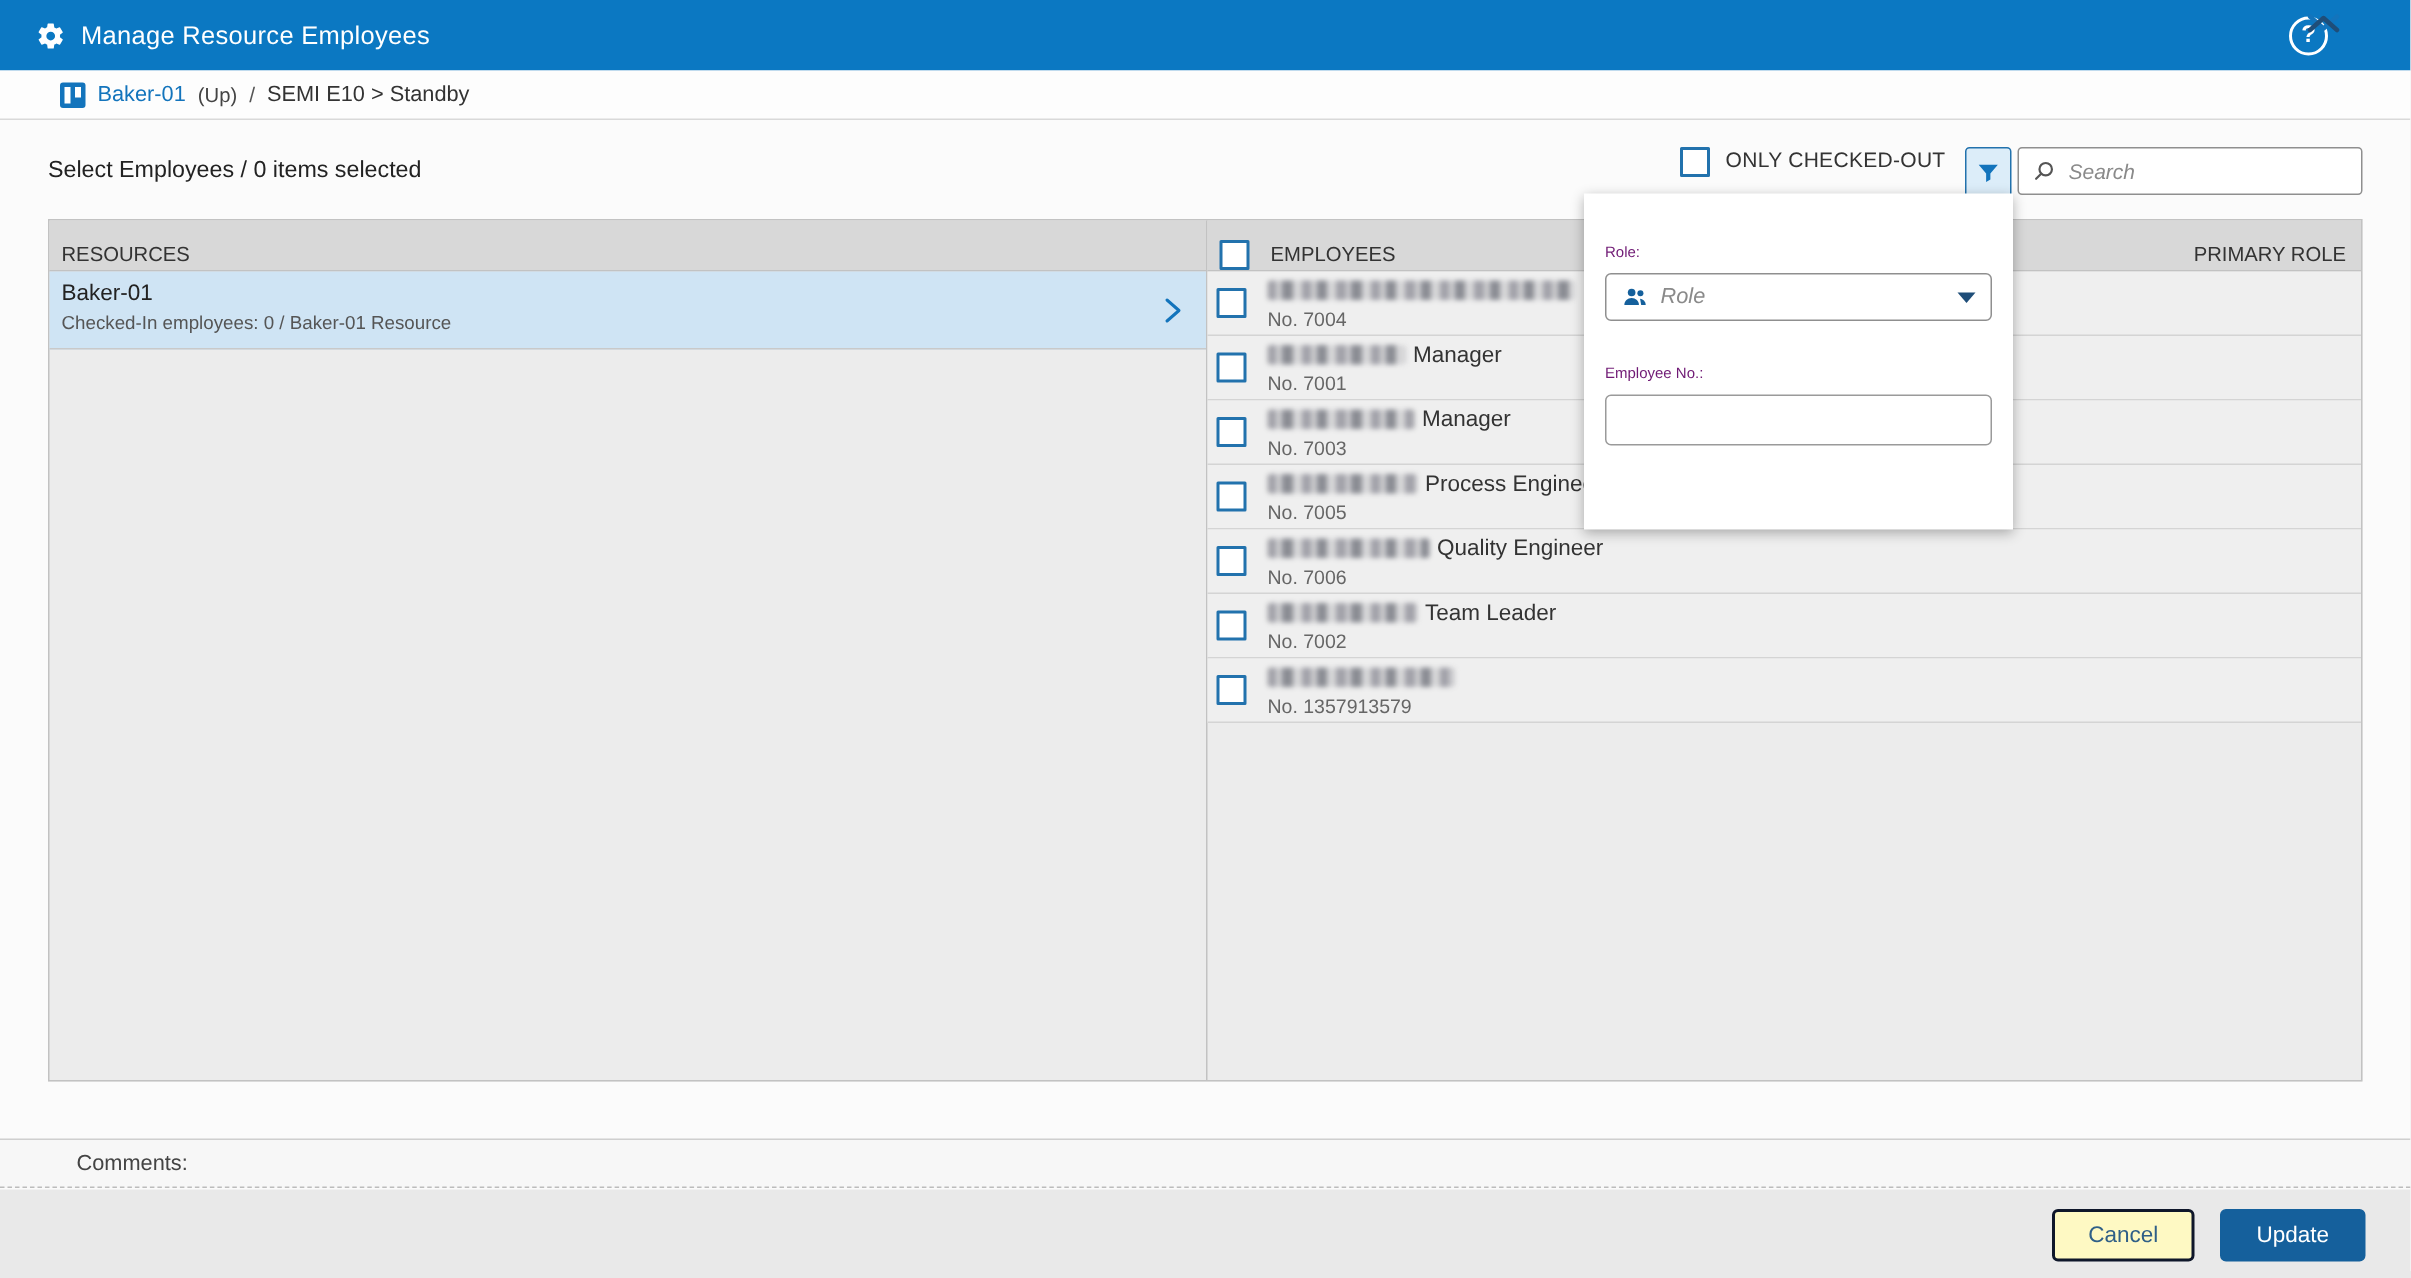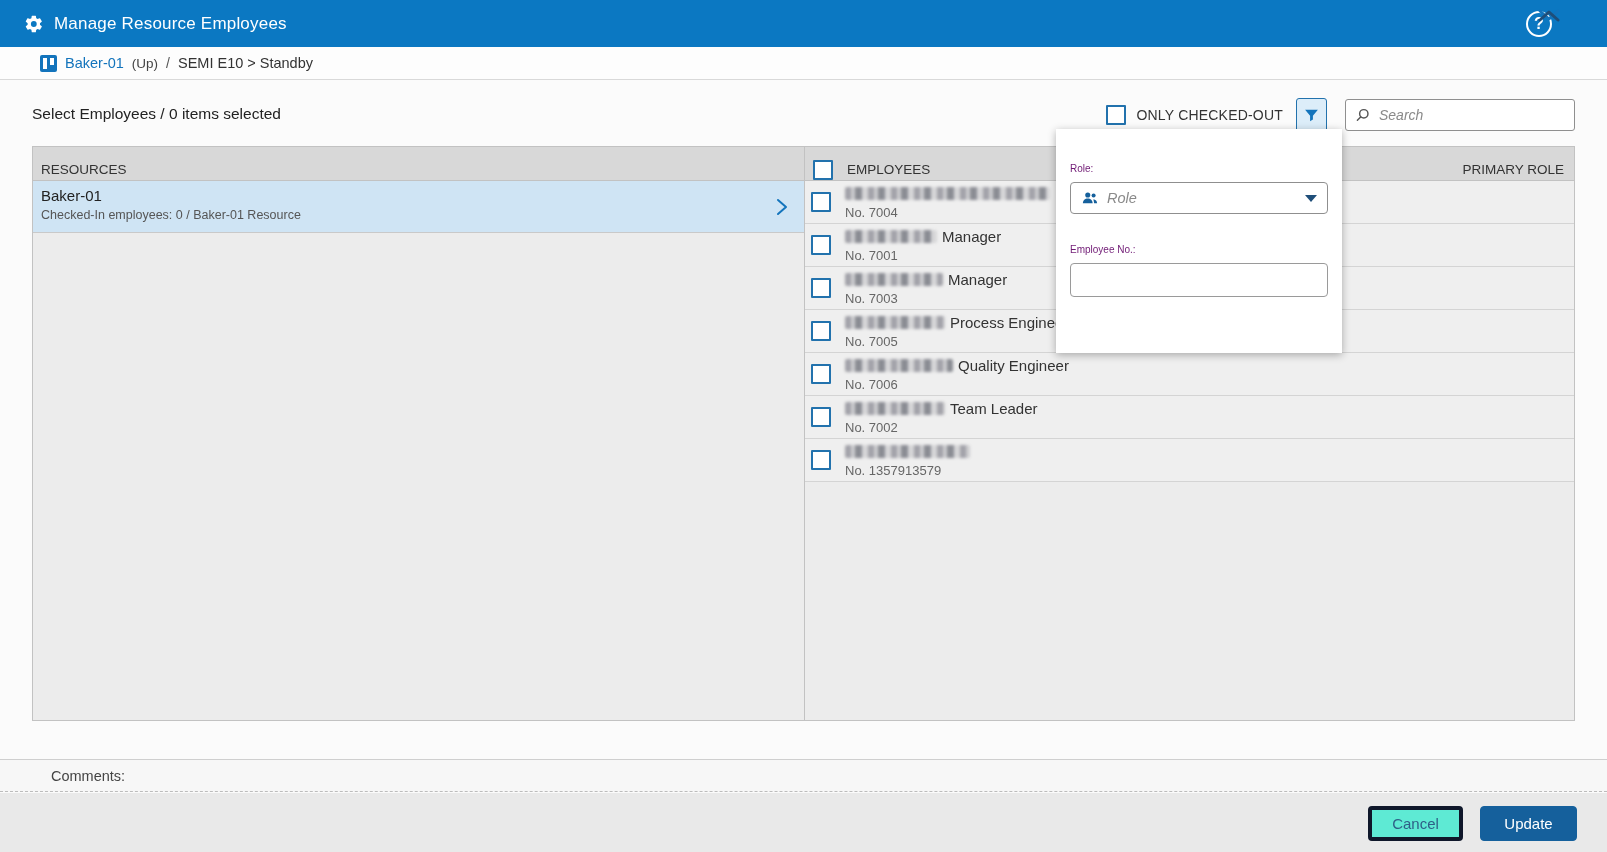--- a/index.html
+++ b/index.html
@@ -23,27 +23,27 @@
   .bc-icon { width:17px; height:17px; background:#1374bc; border-radius:2px; position:relative; flex:0 0 auto; }
   .bc-icon::before { content:""; position:absolute; left:3px; top:3px; width:4px; height:11px; background:#fff; }
   .bc-icon::after  { content:""; position:absolute; left:10px; top:3px; width:4px; height:7px; background:#fff; }
   .bc-resource { color:#1374bc; font-size:14.5px; cursor:pointer; }
   .bc-up { color:#444; font-size:13.5px; }
   .bc-sep { color:#555; font-size:14px; }
   .bc-path { color:#333; font-size:14.5px; }
   .bc-chevron { position:absolute; right:47px; top:8px; cursor:pointer; }
   
   .selection-label { position:absolute; left:32px; top:105px; font-size:15.5px; color:#222; }
-  .controls { position:absolute; top:98px; right:32px; height:34px; display:flex; align-items:center; }
+  .controls { position:absolute; top:98px; right:32px; height:34px; display:flex; align-items:flex-start; }
   .checkbox { width:20px; height:20px; background:#fff; border:2px solid #2272ad; border-radius:1px;
     display:inline-block; cursor:pointer; flex:0 0 auto; }
   .oco-label { font-size:14px; color:#333; margin-left:10px; letter-spacing:.2px; }
   .filter-btn { width:31px; height:34px; margin-left:13px; background:#dcedf9; border:1px solid #2272ad;
     border-radius:3px; display:flex; align-items:center; justify-content:center; cursor:pointer; }
-  .search-box { width:230px; height:32px; margin-left:18px; background:#fff; border:1px solid #8f8f8f;
+  .search-box { width:230px; height:32px; margin-left:4px; background:#fff; border:1px solid #8f8f8f;
     border-radius:3px; display:flex; align-items:center; padding:0 9px; }
   .search-box input { border:none; outline:none; flex:1; font-size:14px; margin-left:8px;
     font-family:inherit; background:transparent; color:#333; }
   .search-box input::placeholder { font-style:italic; color:#8a8a8a; }
   
   .table { position:absolute; left:32px; top:146px; width:1543px; height:575px;
     border:1px solid #c2c2c2; background:#ececec; display:flex; }
   .panel-left { width:772px; border-right:1px solid #c2c2c2; display:flex; flex-direction:column; }
   .panel-right { flex:1; display:flex; flex-direction:column; position:relative; }
   .col-header { height:34px; background:#d8d8d8; border-bottom:1px solid #c2c2c2;
@@ -79,21 +79,21 @@
     color:#1374bc; font-size:15px; cursor:pointer; font-family:inherit; }
   
   .comments { position:absolute; top:759px; left:0; width:1607px; height:33px; background:#f7f7f7;
     border-top:1px solid #cfcfcf; border-bottom:1px dashed #bcbcbc;
     display:flex; align-items:center; padding:0 51px; }
   .comments-label { font-size:14.5px; color:#444; }
   .comments-chevron { position:absolute; right:47px; top:9px; cursor:pointer; }
   .footer { position:absolute; top:793px; left:0; width:1607px; height:59px; background:#e9e9e9; }
   .btn { position:absolute; top:13px; height:35px; border-radius:4px; font-size:15px;
     font-family:inherit; cursor:pointer; }
-  .btn-cancel { right:144px; width:95px; background:#5eead4; border:4px solid #0f172a; color:#2f5f87; }
+  .btn-cancel { right:144px; width:95px; background:#fef9c3; border:2px solid #0f172a; color:#2f5f87; }
   .btn-update { right:30px; width:97px; background:#15609c; border:1px solid #15609c; color:#fff; }
   svg { display:block; }
 </style>
 </head>
 <body>
 
 <div class="titlebar">
   <span class="gear">
     <svg viewBox="0 0 24 24" width="20" height="20">
         <path fill="#ffffff" d="M19.14,12.94a7.43,7.43,0,0,0,.06-.94,7.43,7.43,0,0,0-.06-.94l2.11-1.65a.5.5,0,0,0,.12-.64l-2-3.46a.5.5,0,0,0-.61-.22l-2.49,1a7.28,7.28,0,0,0-1.63-.94l-.38-2.65A.49.49,0,0,0,13.77,2H9.77a.49.49,0,0,0-.49.42L8.9,5.07a7.28,7.28,0,0,0-1.63.94l-2.49-1a.5.5,0,0,0-.61.22l-2,3.46a.5.5,0,0,0,.12.64L4.4,11.06a7.43,7.43,0,0,0-.06.94,7.43,7.43,0,0,0,.06.94L2.29,14.59a.5.5,0,0,0-.12.64l2,3.46a.5.5,0,0,0,.61.22l2.49-1a7.28,7.28,0,0,0,1.63.94l.38,2.65a.49.49,0,0,0,.49.42h4a.49.49,0,0,0,.49-.42l.38-2.65a7.28,7.28,0,0,0,1.63-.94l2.49,1a.5.5,0,0,0,.61-.22l2-3.46a.5.5,0,0,0-.12-.64ZM11.77,15.5a3.5,3.5,0,1,1,3.5-3.5A3.5,3.5,0,0,1,11.77,15.5Z"></path>

